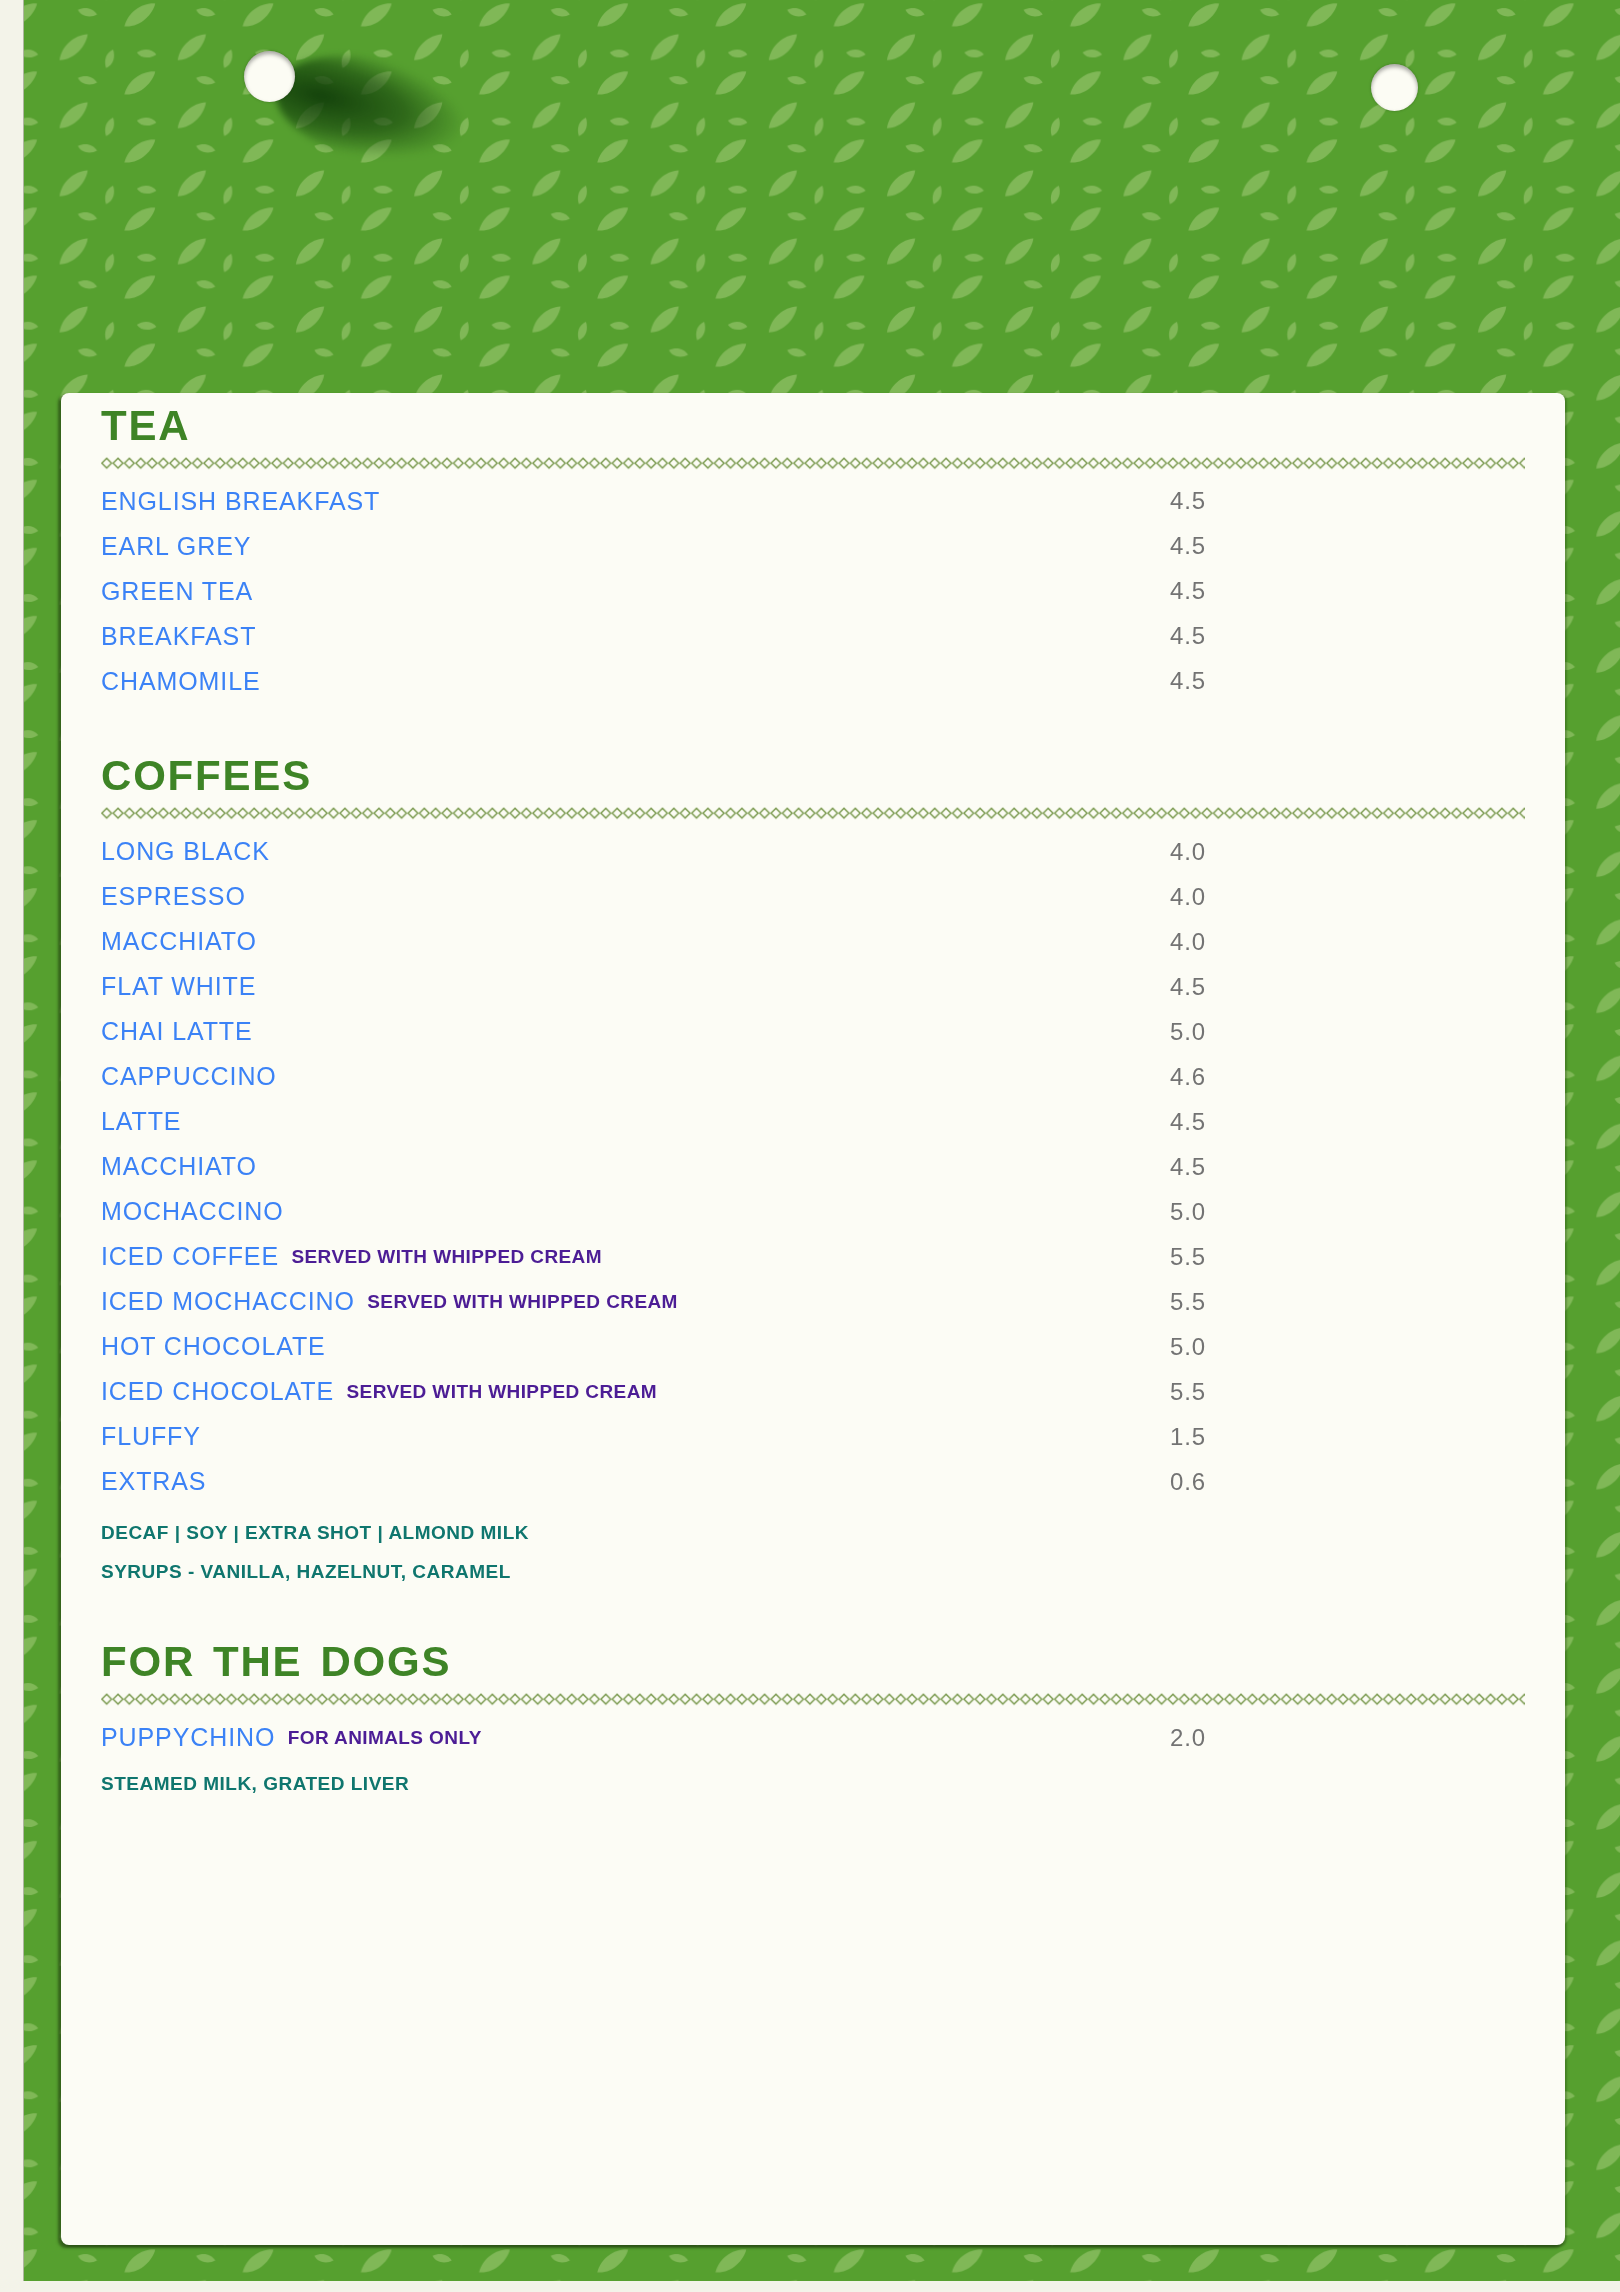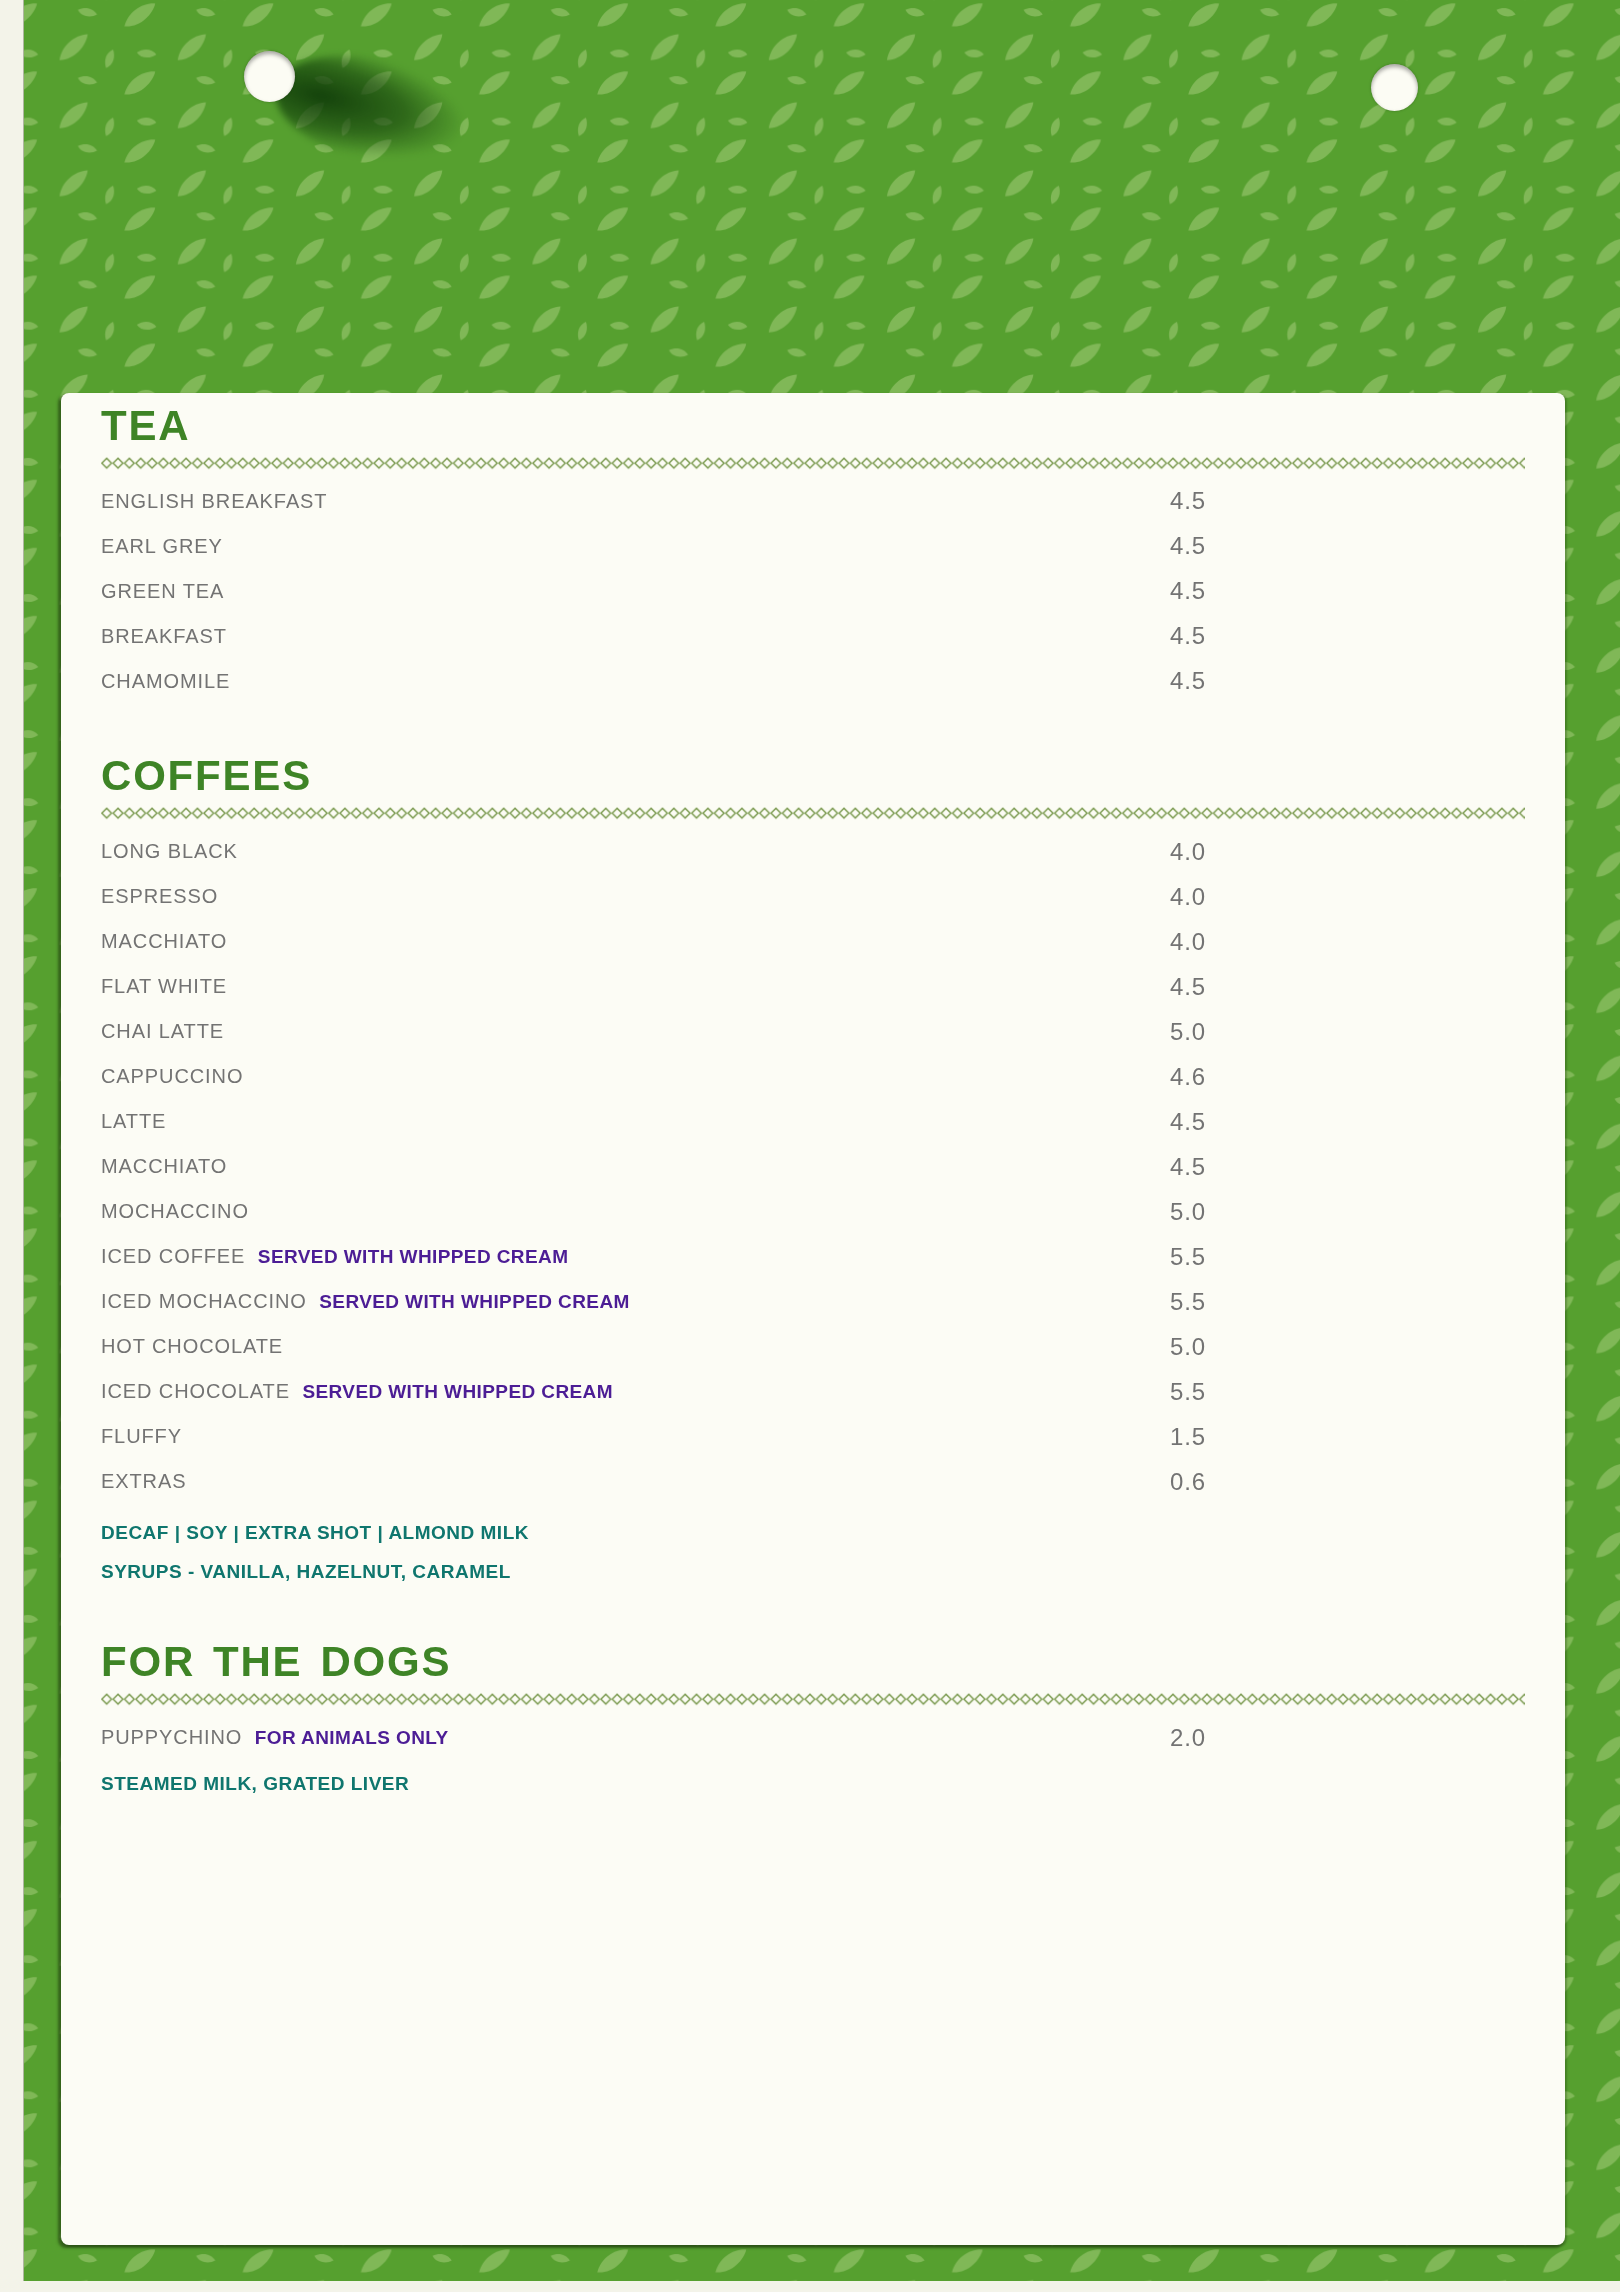--- a/index.html
+++ b/index.html
@@ -23,21 +23,21 @@
         padding:8px 40px;box-shadow:-2.7px 2.7px 2.7px rgba(20,40,8,.5), 1.8px 1.8px 1.8px rgba(20,40,8,.25);margin-top:12px;}
 
   .section-title{font-size:42px;line-height:42px;font-weight:bold;color:#3e8426;
         letter-spacing:1.8px;word-spacing:4.5px;margin:0;}
   .sec-tea .section-title{margin-top:3.6px;}
   .sec-coffees .section-title{margin-top:51px;}
   .sec-dogs .section-title{margin-top:50px;}
   .divider{display:block;width:100%;height:14.3px;margin-top:9px;}
   .items{margin-top:9px;}
   .item-row{position:relative;height:45px;display:flex;align-items:center;}
-  .item-name{font-size:20px;color:#737373;letter-spacing:0.9px;white-space:nowrap;}
+  .item-name{font-size:25px;color:#3b82f6;letter-spacing:0.9px;white-space:nowrap;}
   .item-note{font-size:19px;font-weight:700;color:#4c1d95;letter-spacing:0.4px;
         margin-left:12.5px;white-space:nowrap;}
   .item-price{position:absolute;left:1069px;font-size:24px;color:#737373;letter-spacing:0.9px;}
   .footnotes{margin-top:9px;}
   .sec-dogs .footnotes{margin-top:3.6px;}
   .footnote{font-size:19px;font-weight:700;color:#0f766e;letter-spacing:0.5px;line-height:39px;}
 </style>
 </head>
 <body>
 

